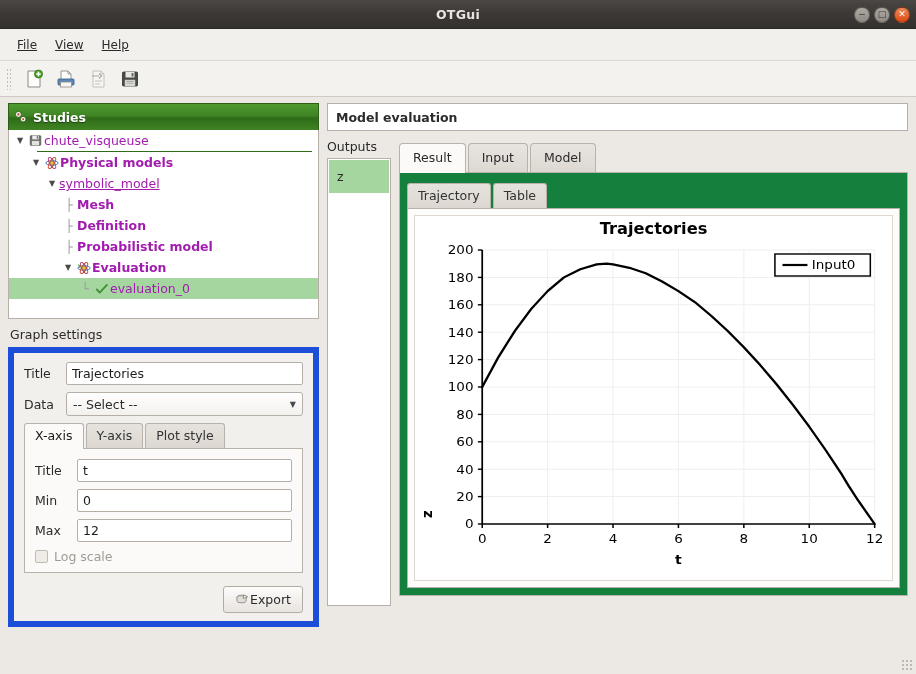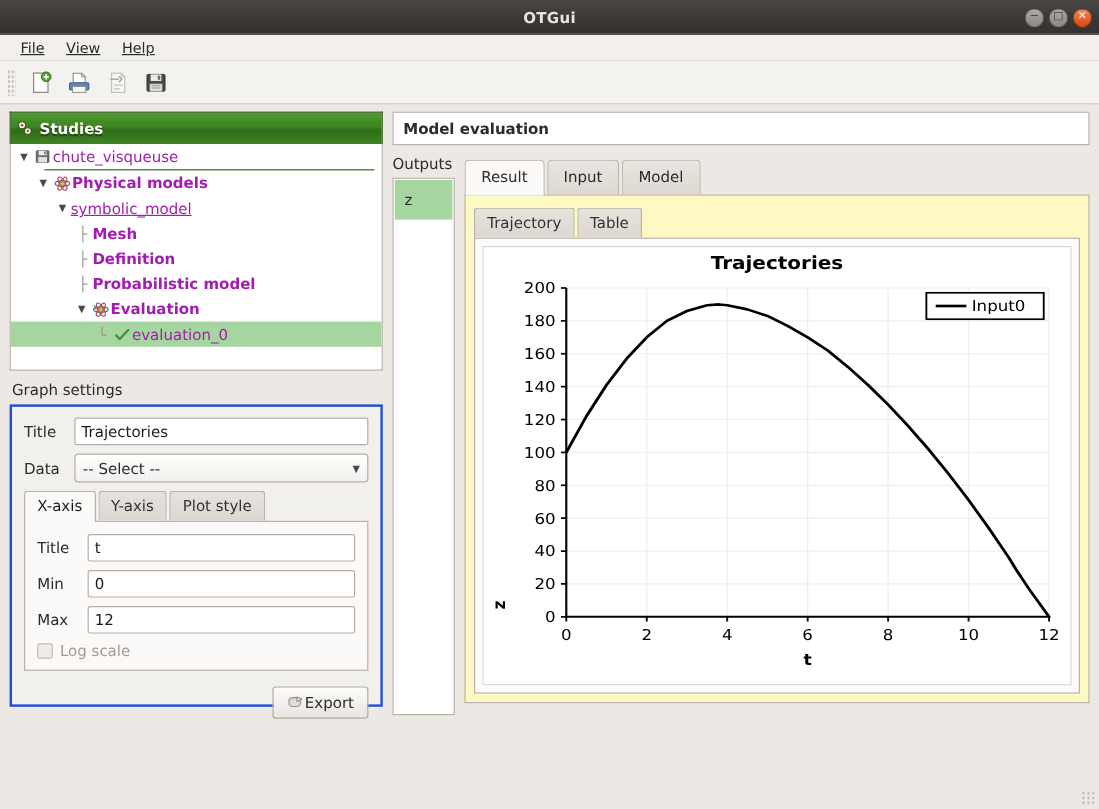--- a/index.html
+++ b/index.html
@@ -35,21 +35,21 @@
     font-size: 9px; line-height: 1; color: #3a3634;
     border: 1px solid rgba(0,0,0,.35);
   }
   .win-min { background: linear-gradient(to bottom,#b0aaa5,#8e8883); }
   .win-max { background: linear-gradient(to bottom,#b0aaa5,#8e8883); }
   .win-close { background: linear-gradient(to bottom,#f08a55,#dd4814); color:#fff; }
   .win-btn i { font-style: normal; }
 
   
   .menubar {
-    height: 22px; background: #f2f0ed;
+    height: 32px; background: #f2f0ed;
     display: flex; align-items: center; padding-left: 8px;
     border-bottom: 1px solid #dcd8d3;
   }
   .menu-item {
     padding: 2px 9px; font-size: 12px; color: #2b2b2b;
   }
   .menu-item u { text-decoration: underline; }
 
   
   .toolbar {
@@ -119,24 +119,24 @@
     width: 16px; flex:none; color:#9a9a9a; font-size:12px;
     text-align:center; line-height:1;
   }
   .indent { flex:none; }
 
   
   .gs-label {
     margin: 8px 0 5px 2px; font-size: 12.5px; color: #2b2b2b;
   }
   .gs-group {
-    border: 2px solid #1d4ed8;
+    border: 6px solid #1d4ed8;
     background: #f2f0ed;
     padding: 9px 10px 8px 10px;
-    height: 252px;
+    height: 280px;
   }
   .field-row {
     display: flex; align-items: center; margin-bottom: 7px;
   }
   .field-row label {
     width: 42px; font-size: 12.5px; flex: none;
   }
   .txt-input {
     flex: 1;
     height: 23px;
@@ -202,21 +202,21 @@
   
   .eval-title {
     height: 28px; background: #ffffff;
     border: 1px solid #b6b0a9;
     display: flex; align-items: center;
     padding-left: 8px;
     font-weight: bold; font-size: 12.5px;
     margin-bottom: 8px;
   }
   .right-body { display: flex; gap: 8px; }
-  .outputs-col { width: 52px; flex: none; }
+  .outputs-col { width: 64px; flex: none; }
   .outputs-label { font-size: 12.5px; margin-bottom: 4px; }
   .outputs-list {
     background: #ffffff; border: 1px solid #b6b0a9;
     height: 448px;
     padding: 1px;
   }
   .out-item {
     height: 33px; display: flex; align-items: center;
     padding-left: 8px; font-size: 12.5px;
   }
@@ -230,21 +230,21 @@
     border-bottom: none;
     background: linear-gradient(to bottom,#e8e4df,#ddd8d2);
     border-radius: 4px 4px 0 0;
     margin-right: 2px;
   }
   .tab-lg.active {
     background: #fbfaf8;
     margin-bottom: -1px; padding-bottom: 8px;
   }
   .outer-panel {
-    border: 1px solid #b8b2ab; background: #fef9c3;
+    border: 1px solid #b8b2ab; background: #15803d;
     padding: 6px 7px 7px 7px;
   }
   .inner-panel {
     border: 1px solid #b8b2ab; background: #fdfcfb;
     padding: 6px;
   }
   .chart-canvas {
     background: #ffffff;
     border: 1px solid #ddd8d2;
     height: 366px;

